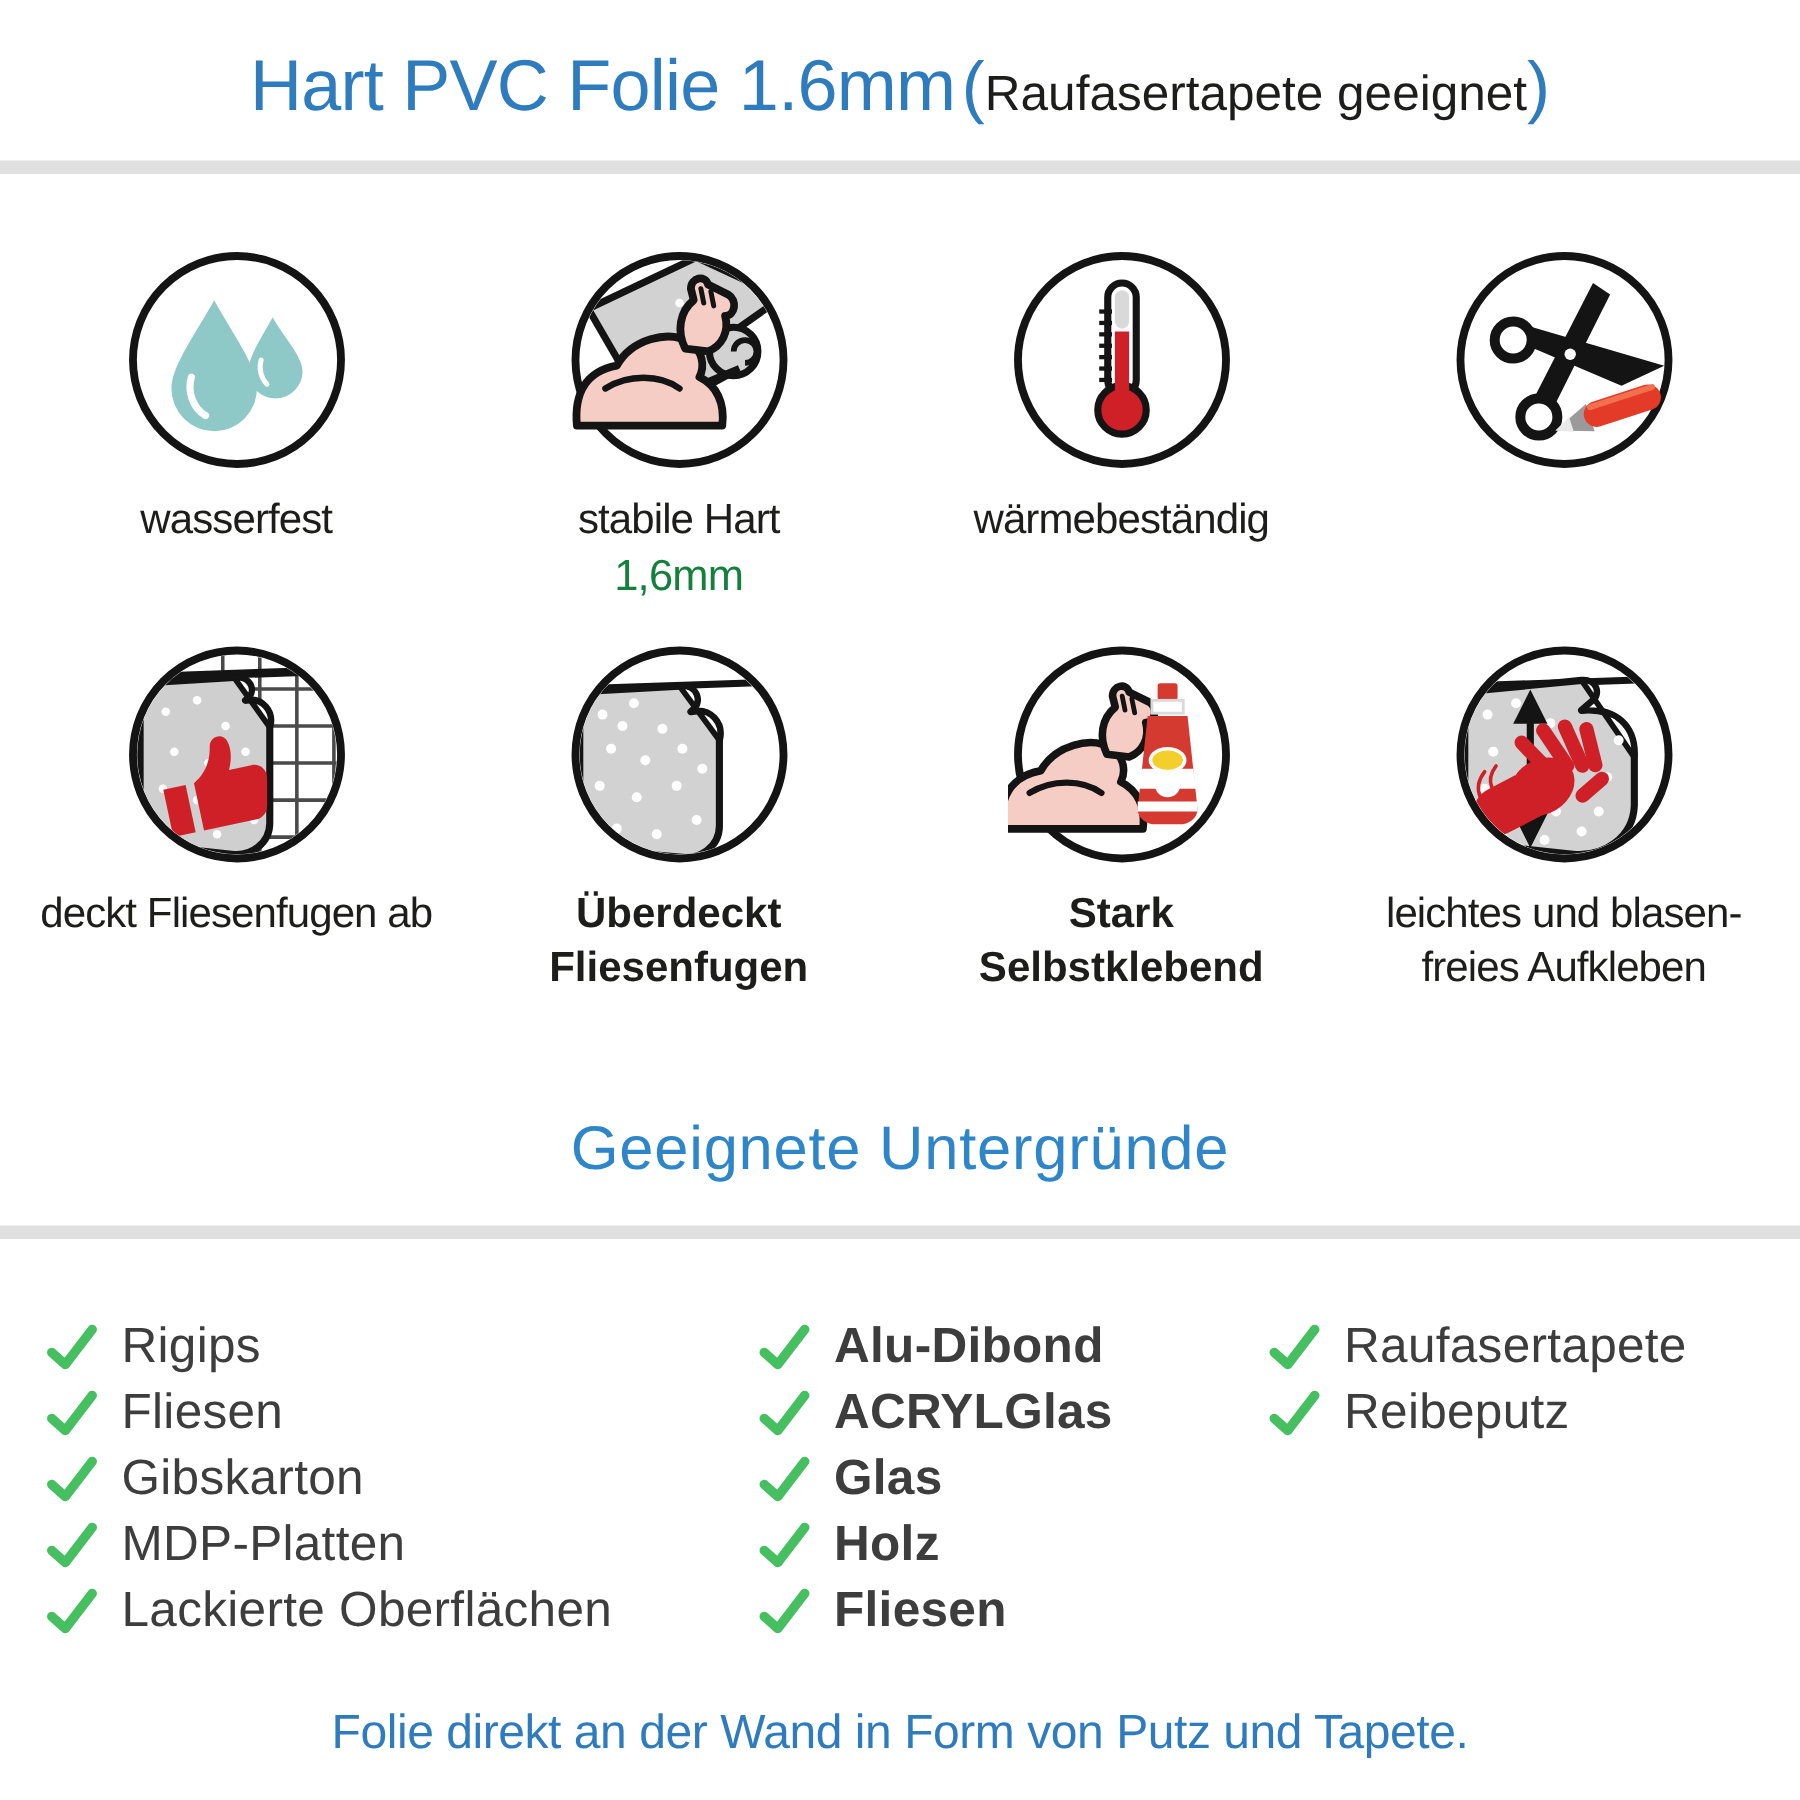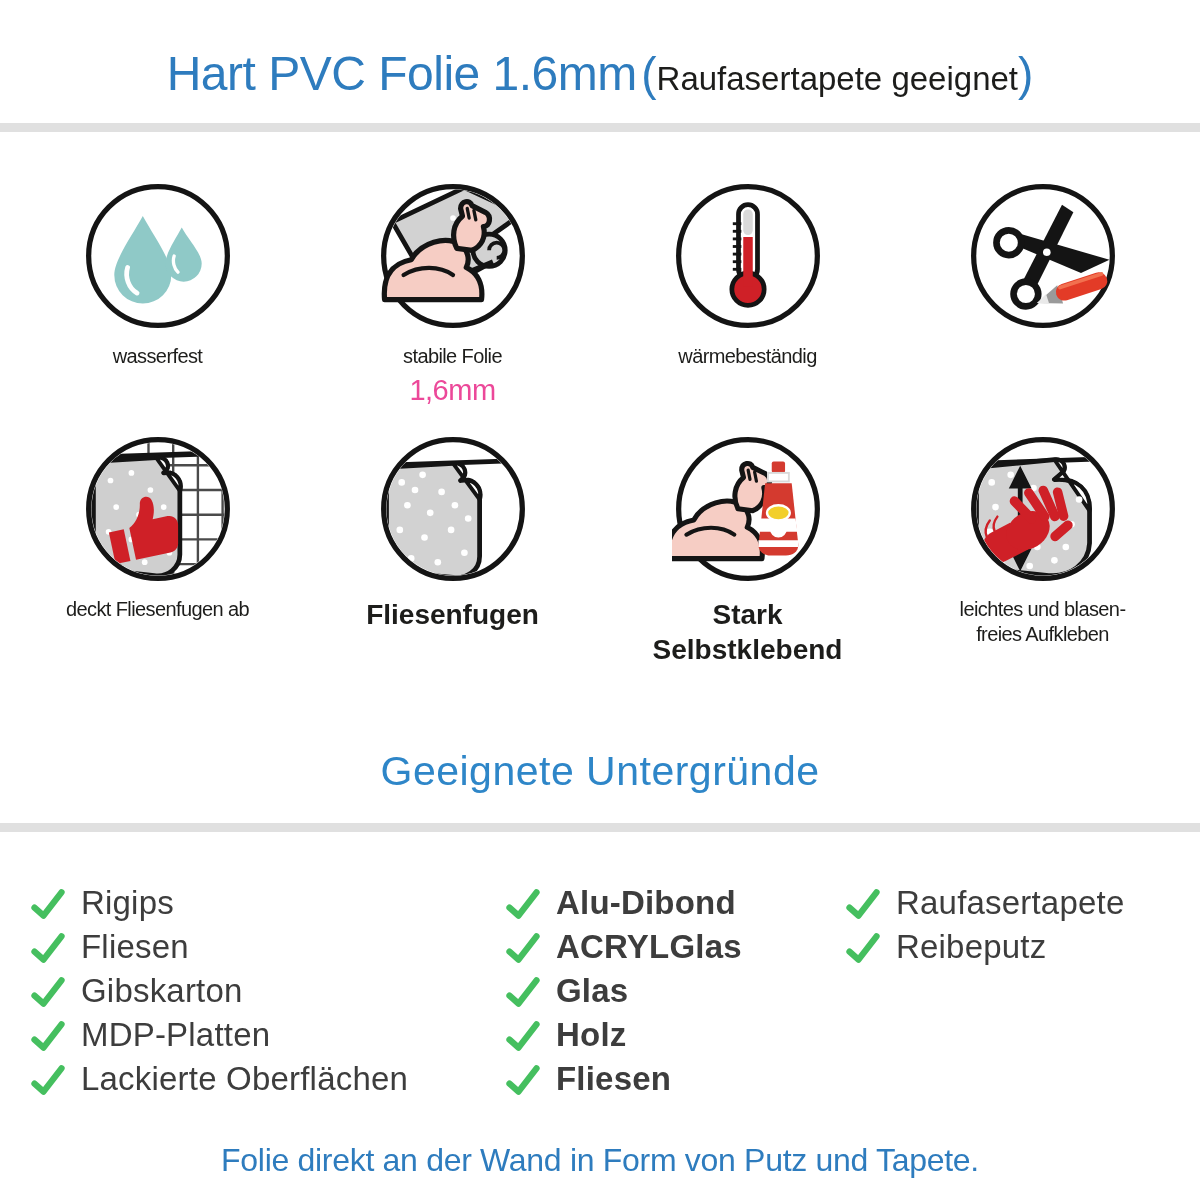--- a/index.html
+++ b/index.html
@@ -1,35 +1,35 @@
 <!DOCTYPE html>
 <html><head>
 <meta charset="utf-8">
 <style>
   html,body{margin:0;padding:0;background:#ffffff;}
   .page{
     width:1200px;height:1200px;position:relative;overflow:hidden;
     font-family:"Liberation Sans", sans-serif;background:#ffffff;
   }
   
-  .title{ text-align:center; padding-top:30px; white-space:nowrap;margin-top:16px;}
+  .title{ text-align:center; padding-top:30px; white-space:nowrap;}
   .title .main{ color:#2e7cbe; font-size:48px; letter-spacing:-0.5px;}
   .title .paren{ color:#2e7cbe; font-size:46px;}
   .title .note{ color:#1d1d1b; font-size:33px;}
   .divider{ width:1200px; height:9px; background:#e0e0e0; margin-top:22px;}
   
   .features{
     display:grid; grid-template-columns:repeat(4,1fr);
     width:1180px; margin:48px auto 0; row-gap:26px;
   }
   .feature{ display:flex; flex-direction:column; align-items:center; text-align:center;}
   .icon-wrap{ width:152px; height:152px;}
-  .caption{ margin-top:12px; font-size:20px; color:#1d1d1b; letter-spacing:-0.6px; line-height:1.28;}
+  .caption{ margin-top:12px; font-size:28px; color:#1d1d1b; letter-spacing:-0.6px; line-height:1.28;}
   .caption.bold{ font-weight:700; font-size:28px; letter-spacing:0;}
-  .subcaption{ color:#ec4899; font-size:29px; margin-top:4px; letter-spacing:-0.5px;}
+  .subcaption{ color:#15803d; font-size:29px; margin-top:4px; letter-spacing:-0.5px;}
   
   .surfaces-heading{ margin-top:80px; text-align:center; color:#2e86c8; font-size:41px; letter-spacing:0.5px;}
   .divider2{ margin-top:28px;}
   .checklist{ display:flex; width:1170px; margin:46px 0 0 30px;}
   .col{ display:flex; flex-direction:column;}
   .col1{ width:475px;} .col2{ width:340px;font-weight:bold;} .col3{ width:350px;}
   .check-item{ display:flex; align-items:flex-end; gap:15px; height:44px; font-size:33px; color:#3d3d3d; letter-spacing:0.2px; white-space:nowrap;}
   .check-item svg{ flex:0 0 auto;}
   
   .footer{ margin-top:38px; text-align:center; color:#2e7cbe; font-size:32px; letter-spacing:-0.3px; line-height:1.5;}
@@ -81,21 +81,21 @@
               <circle cx="112" cy="44" r="3" fill="#fff"></circle>
               <circle cx="80" cy="40" r="3" fill="#fff"></circle>
           </g>
           <path d="M8,126 C6,104 14,88 36,84 C46,66 72,58 88,68 C96,74 98,84 94,92 C106,98 112,110 110,126 Z" fill="#f6cdc4" stroke="#141414" stroke-width="5.5" stroke-linejoin="round"></path>
           <path d="M28,100 C44,90 66,90 80,100" fill="none" stroke="#141414" stroke-width="4.5" stroke-linecap="round"></path>
           <path d="M84,72 C78,60 80,46 90,38 L88,30 C88,22 98,20 100,27 L114,34 C121,38 119,49 112,49 C115,60 110,70 100,74 Z" fill="#f6cdc4" stroke="#141414" stroke-width="5.5" stroke-linejoin="round"></path>
           <path d="M95,30 L97,40 M102,32 L104,42" stroke="#141414" stroke-width="3.5" stroke-linecap="round"></path>
         </svg>
       </div>
       <div class="caption">
-        <div>stabile Folie</div>
+        <div>stabile Hart</div>
           <div></div>
       </div>
       <div class="subcaption">1,6mm</div>
     </div>
 
     <div class="feature">
       <div class="icon-wrap">
         <svg width="152" height="152" viewBox="0 0 160 160">
           <circle cx="80" cy="80" r="73" fill="#fff" stroke="#141414" stroke-width="5.5"></circle>
           <rect x="70" y="26" width="20" height="78" rx="10" fill="#fff" stroke="#141414" stroke-width="5"></rect>
@@ -215,20 +215,21 @@
               <circle cx="36" cy="132" r="3.5"></circle>
                 <circle cx="64" cy="136" r="3.5"></circle>
                 <circle cx="92" cy="126" r="3.5"></circle>
               <circle cx="96" cy="90" r="3.5"></circle>
                 <circle cx="40" cy="60" r="3.5"></circle>
             </g>
           </g>
         </svg>
       </div>
       <div class="caption bold">
+        <div>Überdeckt</div>
           <div>Fliesenfugen</div>
       </div>
     </div>
 
     <div class="feature">
       <div class="icon-wrap">
         <svg width="152" height="152" viewBox="0 0 160 160">
           <circle cx="80" cy="80" r="73" fill="#fff" stroke="#141414" stroke-width="5.5"></circle>
           <g transform="translate(-12,10) scale(0.97)">
             <path d="M8,126 C6,104 14,88 36,84 C46,66 72,58 88,68 C96,74 98,84 94,92 C106,98 112,110 110,126 Z" fill="#f6cdc4" stroke="#141414" stroke-width="5.5" stroke-linejoin="round"></path>

